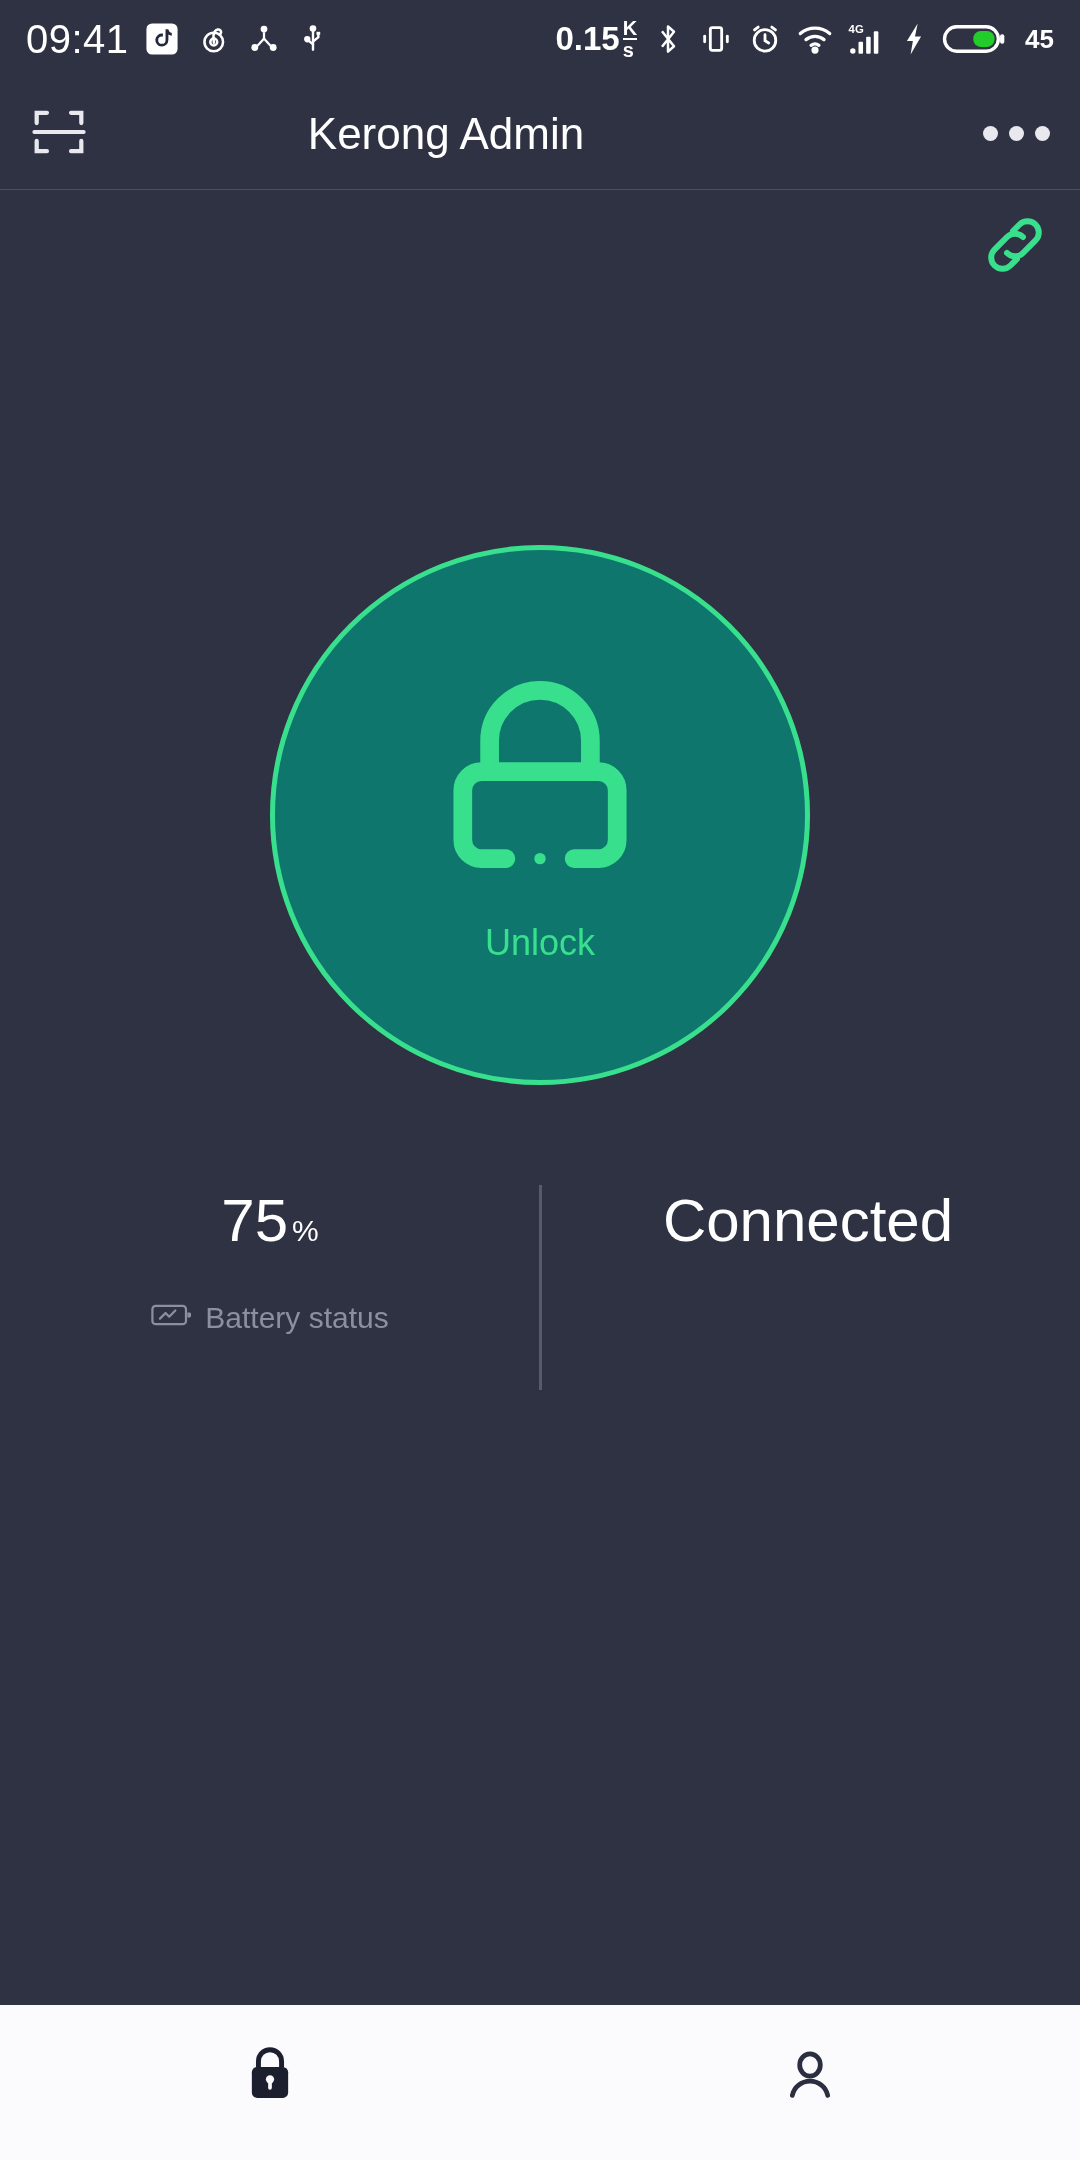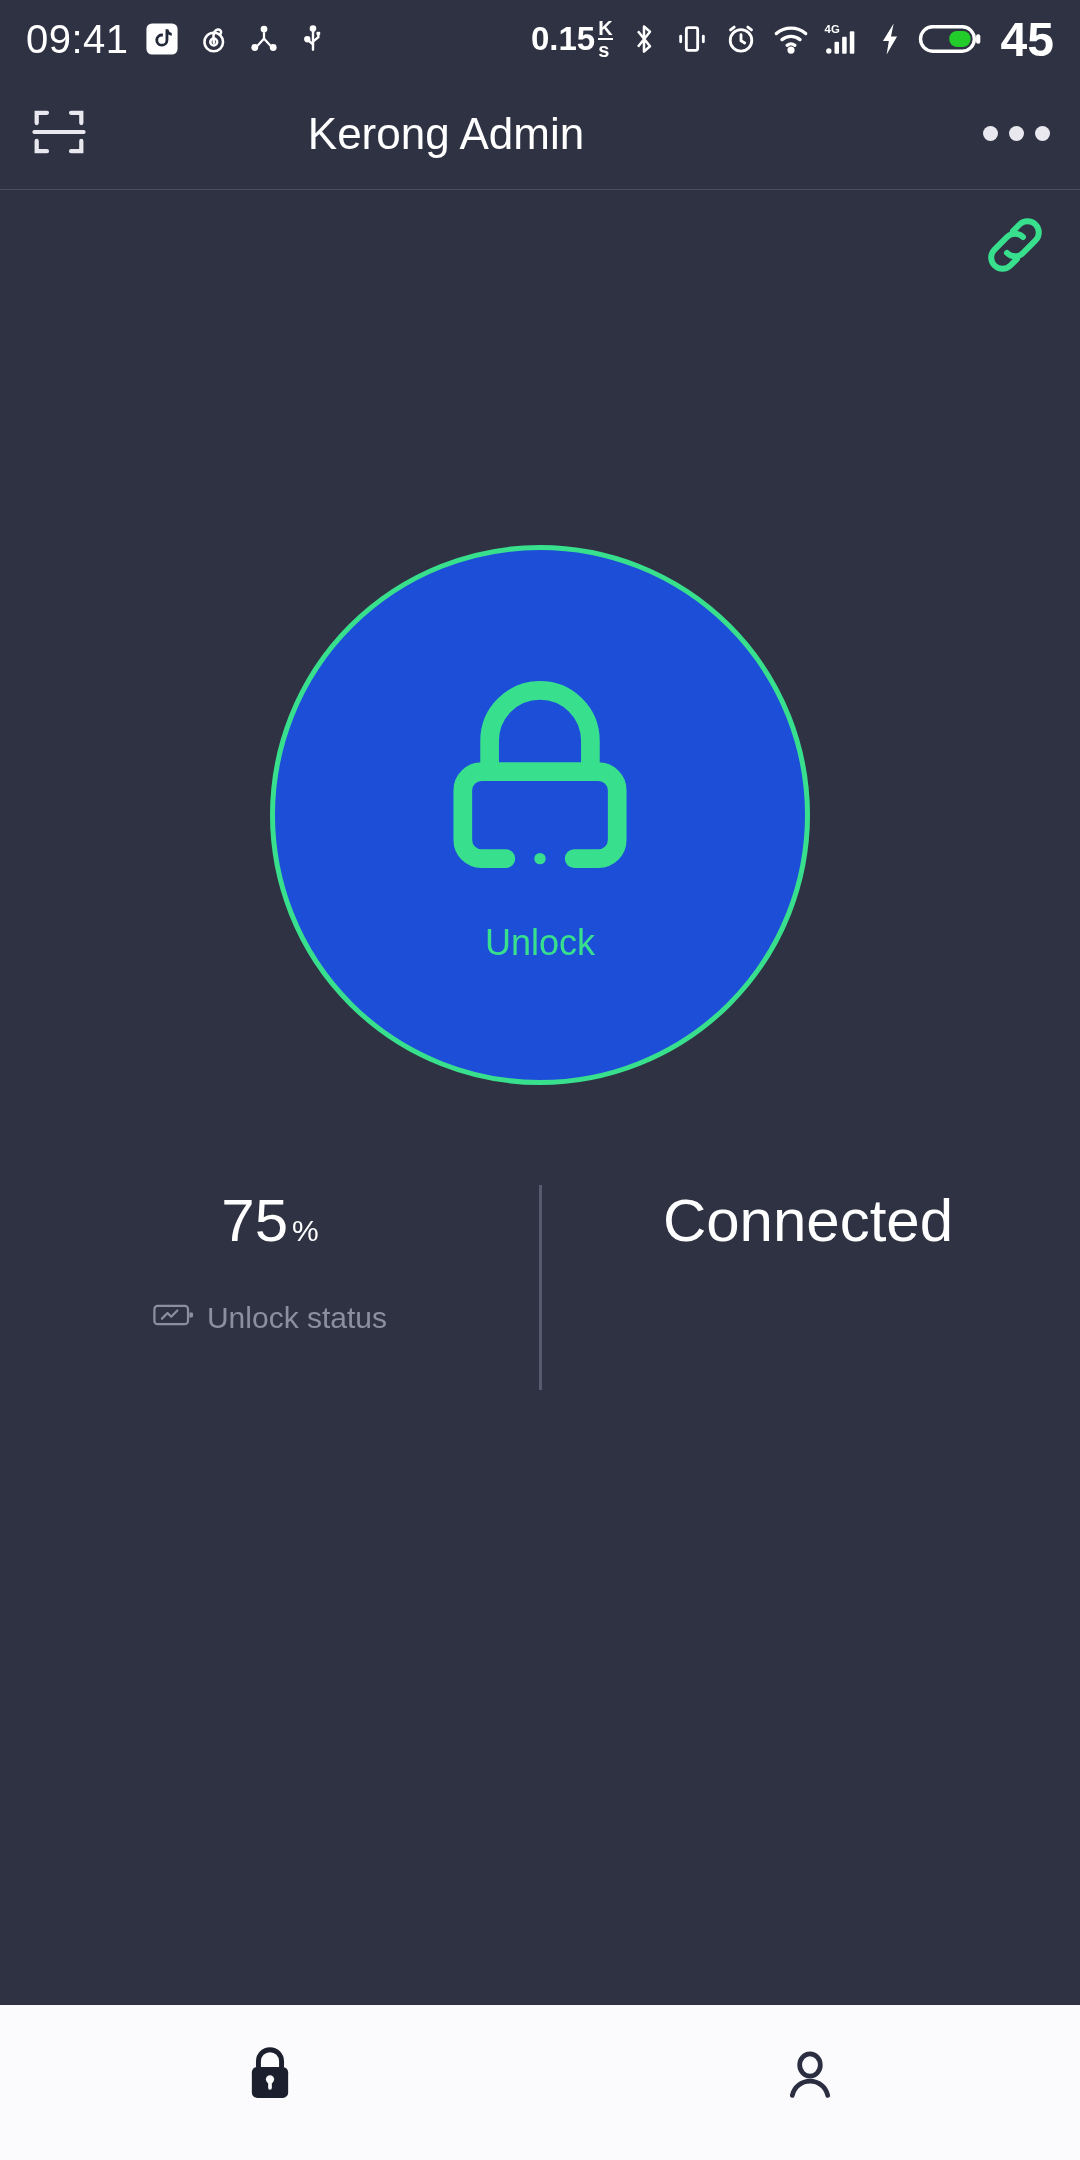--- a/index.html
+++ b/index.html
@@ -16,21 +16,21 @@
     position:absolute; top:0; left:0; width:1080px; height:78px;
     display:flex; align-items:center; padding:0 26px;
     color:#ffffff;
   }
   .sb-left{ display:flex; align-items:center; gap:16px; }
   .sb-right{ display:flex; align-items:center; gap:15px; margin-left:auto; }
   .sb-time{ font-size:40px; font-weight:normal; letter-spacing:0.5px; }
   .sb-speed{ font-size:33px; font-weight:bold; display:flex; align-items:center; }
   .sb-speed .unit{ font-size:20px; margin-left:3px; line-height:1; }
   .sb-speed .unit b{ display:block; font-weight:bold; }
-  .sb-batt-num{ font-size:48px; font-weight:bold; margin-left:4px; }
+  .sb-batt-num{ font-size:26px; font-weight:bold; margin-left:4px; }
   .icon-sq{ display:inline-flex; align-items:center; justify-content:center; }
 
   
   .appbar{
     position:absolute; top:78px; left:0; width:1080px; height:112px;
     display:flex; align-items:center; padding:0 30px;
     border-bottom:1px solid #4a4e60;
   }
   .appbar-title{
     position:absolute; left:0; width:892px; text-align:center;
@@ -48,21 +48,21 @@
   .lockid-text{ font-size:40px; color:#ffffff; letter-spacing:0.3px; }
   .linkbtn{ position:absolute; right:28px; top:18px; }
 
   
   .unlock-wrap{
     position:absolute; top:545px; left:50%; transform:translateX(-50%);
     width:540px; height:540px;
   }
   .unlock-circle{
     width:540px; height:540px; border-radius:50%;
-    border:5px solid #38e08d; background:#1d4ed8;
+    border:5px solid #38e08d; background:#0f766e;
     display:flex; flex-direction:column; align-items:center; justify-content:center;
     position:relative;
   }
   .unlock-label{
     position:absolute; top:372px; left:0; width:100%; text-align:center;
     font-size:36px; color:#38e08d;
   }
   .lock-big{ margin-top:-42px; }
 
   
@@ -258,21 +258,21 @@
       <span class="pct">%</span>
     </div>
     <div class="stat-sub">
       <span>
         <svg width="42" height="26" viewBox="0 0 30 18" fill="none" stroke="#8b8fa0" stroke-width="1.6">
           <rect x="1" y="2.4" width="24" height="13.2" rx="2.4"></rect>
           <path d="M26 7.2h1.6a1 1 0 0 1 1 1v1.6a1 1 0 0 1-1 1H26z" fill="#8b8fa0" stroke="none"></path>
           <path d="M6.4 11.6l4-4 2.6 2.6 4.4-4.4" stroke-linecap="round" stroke-linejoin="round"></path>
         </svg>
       </span>
-      <span>Unlock status</span>
+      <span>Battery status</span>
     </div>
   </div>
 
   <div class="stat">
     <div class="stat-value">
       <span>Connected</span>
       <span class="pct"></span>
     </div>
   </div>
 </div>

